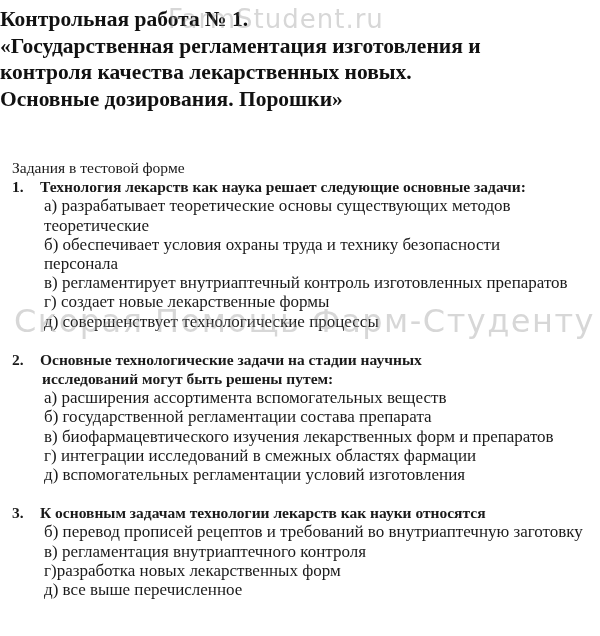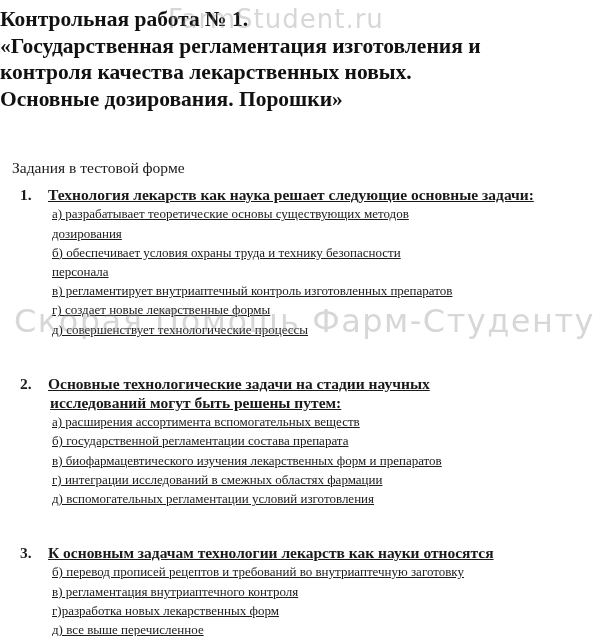--- a/index.html
+++ b/index.html
@@ -3,25 +3,25 @@
 <meta charset="utf-8">
 <style>
   html, body { margin: 0; padding: 0; background: #ffffff; }
   body { width: 600px; height: 636px; position: relative; overflow: hidden;
          font-family: "Liberation Serif", "DejaVu Serif", serif; color: #1a1a1a; }
   .title { position: absolute; left: 0; width: 600px; top: 6px; text-align: left;
            font-weight: bold; font-size: 21.5px; line-height: 26.5px; color: #111; }
   .title div { white-space: nowrap; }
   .section { position: absolute; left: 12px; top: 158px; font-size: 15.5px; line-height: 19.2px; }
   .section-heading { font-weight: normal; white-space: nowrap; }
-  .question { margin: 8px; text-decoration: underline; }
+  .question { margin: 0; }
   .q-line { font-weight: bold; white-space: nowrap; }
   .q-num { display: inline-block; width: 28px; }
   .q-cont { padding-left: 30px; font-weight: bold; white-space: nowrap; }
-  .opt { padding-left: 32px; white-space: nowrap; font-size: 13px; }
+  .opt { padding-left: 32px; white-space: nowrap; font-size: 17px; }
   .gap { height: 19px; }
   .wm { position: absolute; color: rgba(150,150,150,0.38); font-family: "DejaVu Sans", sans-serif;
         white-space: nowrap; pointer-events: none; }
   .wm-top { left: 168px; top: 4px; font-size: 26px; letter-spacing: 1px; }
   .wm-mid { left: 14px; top: 302px; font-size: 32px; letter-spacing: 1.5px; }
 </style>
 </head>
 <body>
 
 <div class="title">
@@ -34,21 +34,21 @@
 <div class="wm wm-top">FarmStudent.ru</div>
 
 <div class="section">
   <div class="section-heading">Задания в тестовой форме</div>
 
   <div class="question">
     <div class="q-line">
       <span class="q-num">1.</span><span>Технология лекарств как наука решает следующие основные задачи:</span>
     </div>
     <div class="opt">а) разрабатывает теоретические основы существующих методов</div>
-    <div class="opt">дозирования</div>
+    <div class="opt">теоретические</div>
     <div class="opt">б) обеспечивает условия охраны труда и технику безопасности</div>
     <div class="opt">персонала</div>
     <div class="opt">в) регламентирует внутриаптечный контроль изготовленных препаратов</div>
     <div class="opt">г) создает новые лекарственные формы</div>
     <div class="opt">д) совершенствует технологические процессы</div>
   </div>
 
   <div class="gap"></div>
 
   <div class="question">

